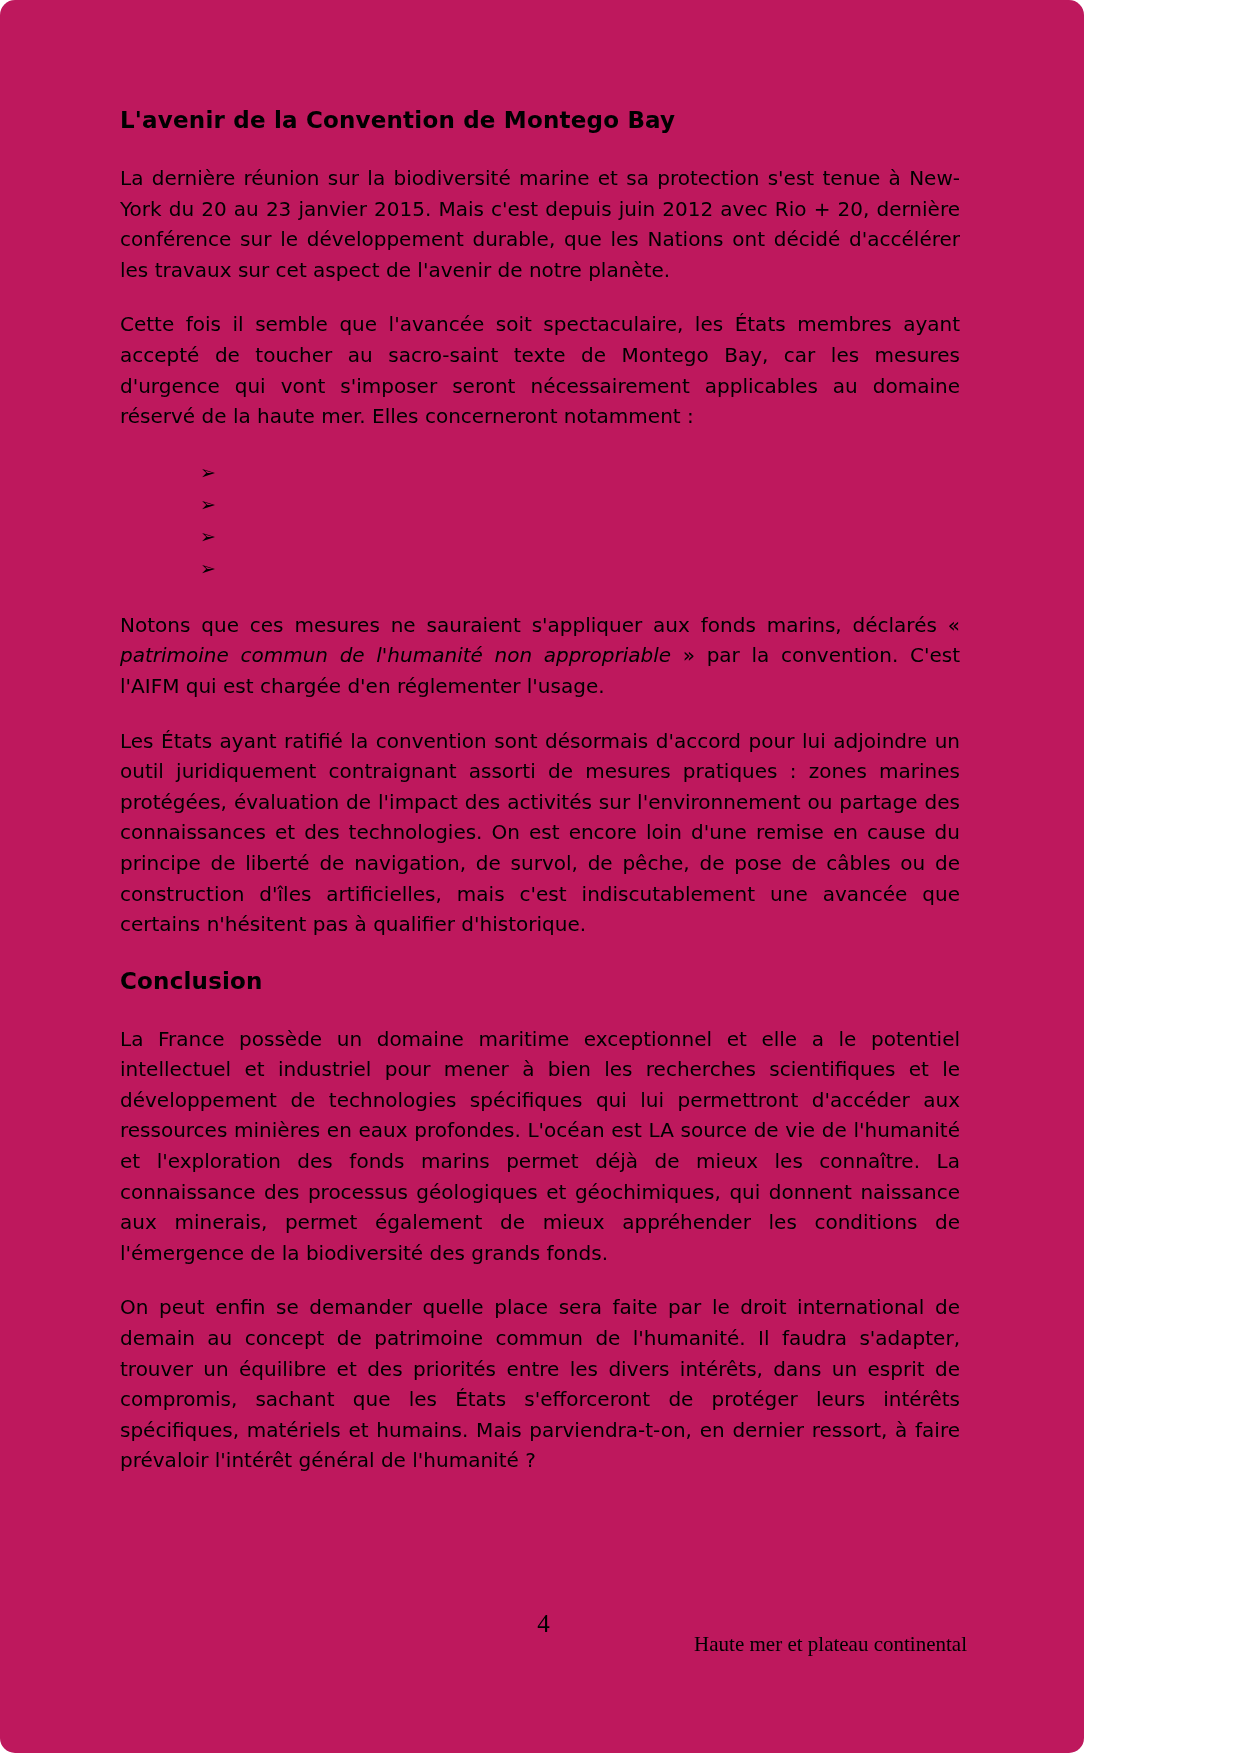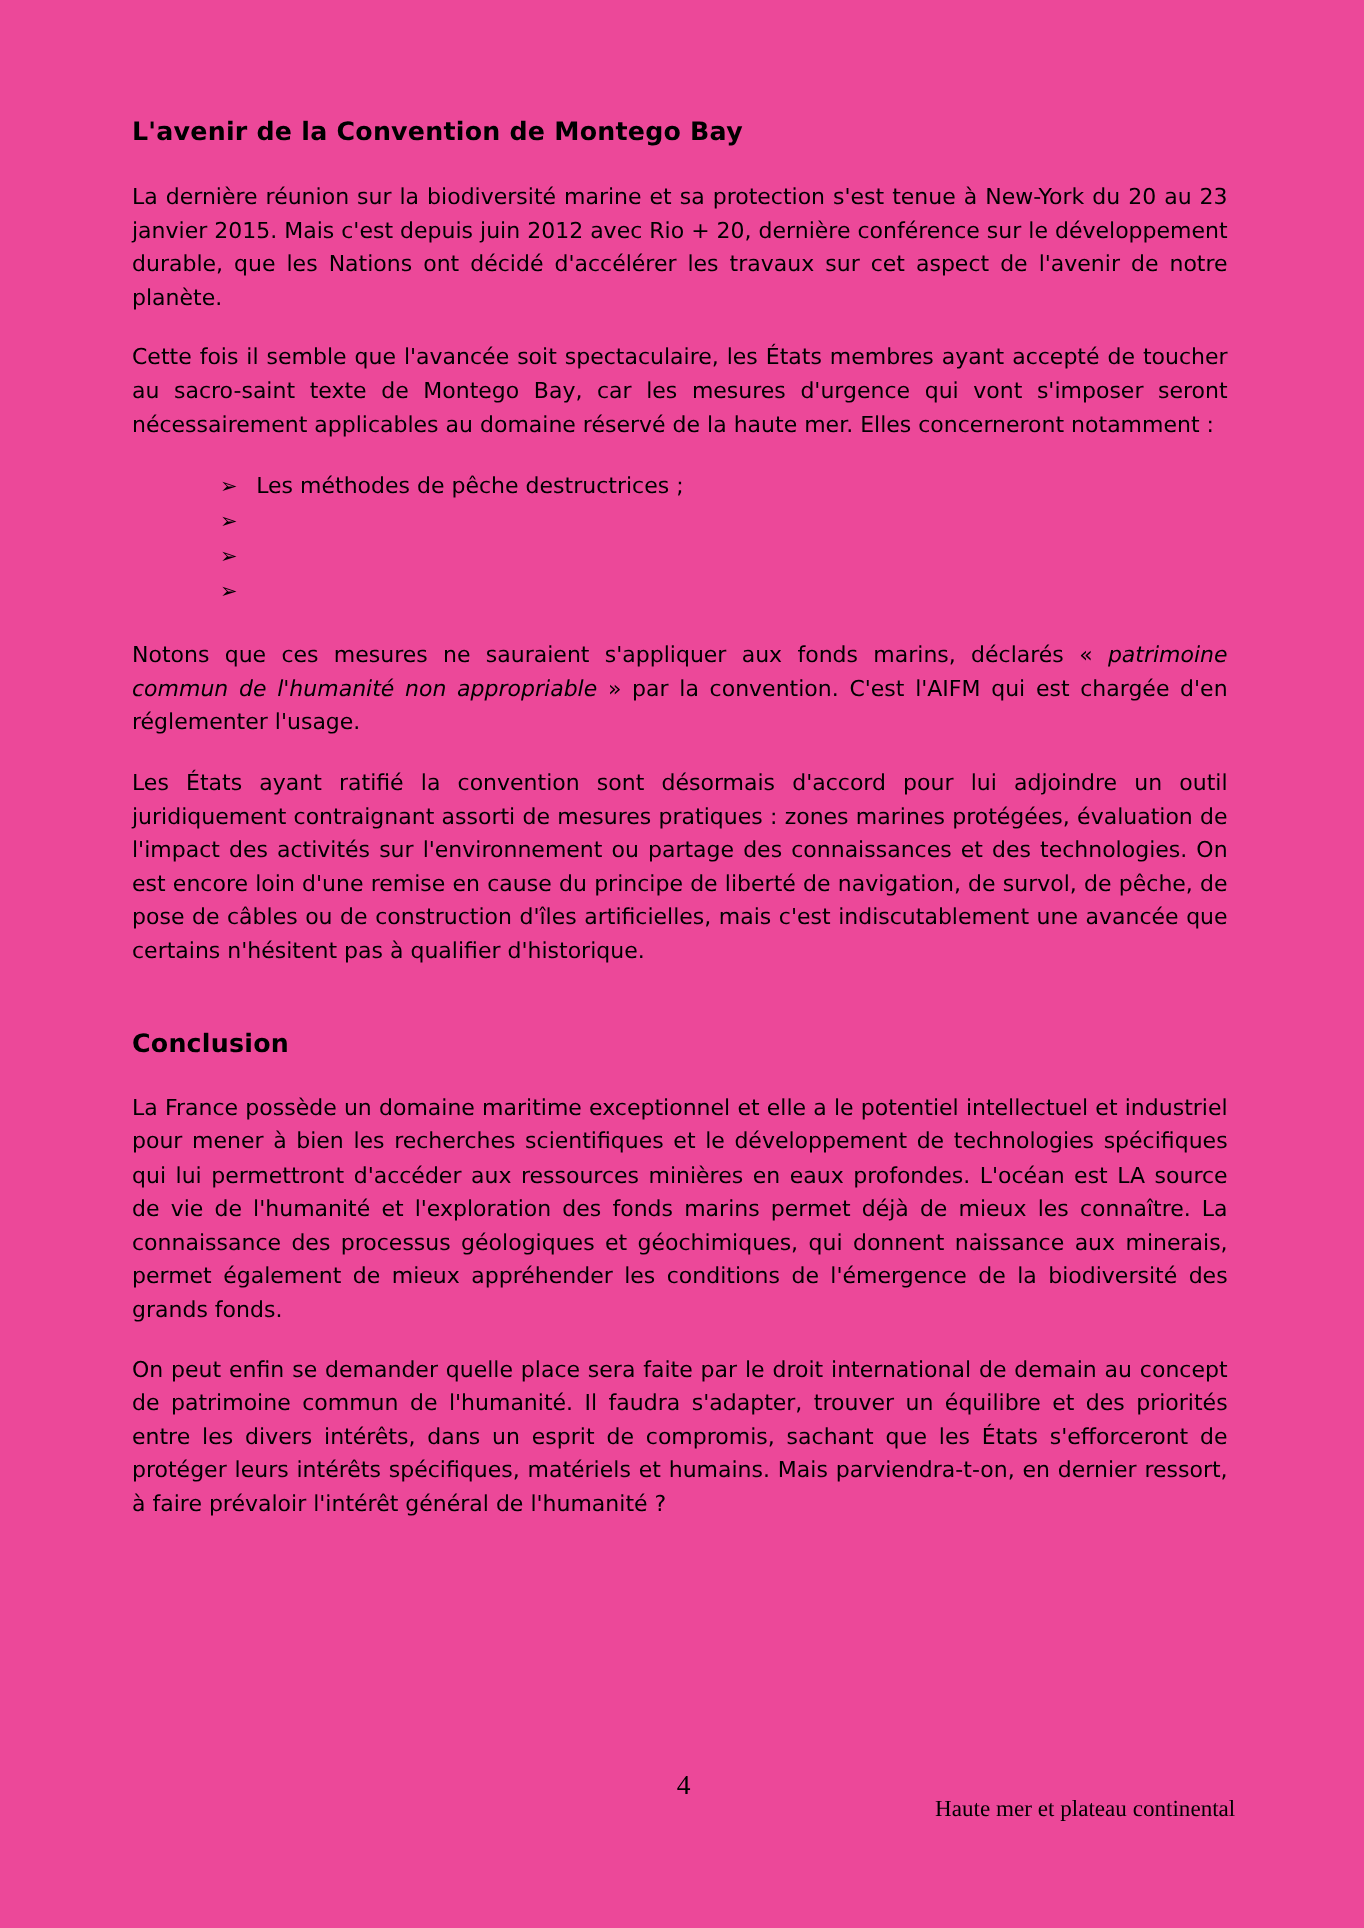--- a/index.html
+++ b/index.html
@@ -2,42 +2,43 @@
 <html lang="fr"><head>
 <meta charset="utf-8">
 <style>
   html, body {
     margin: 0;
     padding: 0;
     background: #ffffff;
   }
   .page {
     position: relative;
-    width: 1240px;
+    width: 1084px;
     height: 1753px;
-    background: #ec4899;
+    background: #be185d;
     color: #000000;
     font-family: "DejaVu Sans", sans-serif;
     overflow: hidden;
+    border-radius: 15px;
   }
   .content {
     position: absolute;
     left: 120px;
     right: 120px;
     top: 103px;
   }
   h1.doc-heading, h2.doc-heading {
     font-size: 23px;
     line-height: 34px;
     font-weight: 700;
     margin: 0 0 26px 0;
     letter-spacing: 0.2px;
   }
   h2.doc-heading {
-    margin-top: 52px;
+    margin-top: 24px;
   }
   p.body-par {
     font-size: 20px;
     line-height: 30.6px;
     text-align: justify;
     margin: 0 4px 24px 0;
   }
   p.body-par em {
     font-style: italic;
   }
@@ -87,21 +88,20 @@
 
     <h1 class="doc-heading">L'avenir de la Convention de Montego Bay</h1>
 
     <p class="body-par">La dernière réunion sur la biodiversité marine et sa protection s'est tenue à New-York du 20 au 23 janvier 2015. Mais c'est depuis juin 2012 avec Rio + 20, dernière conférence sur le développement durable, que les Nations ont décidé d'accélérer les travaux sur cet aspect de l'avenir de notre planète.</p>
 
     <p class="body-par">Cette fois il semble que l'avancée soit spectaculaire, les États membres ayant accepté de toucher au sacro-saint texte de Montego Bay, car les mesures d'urgence qui vont s'imposer seront nécessairement applicables au domaine réservé de la haute mer. Elles concerneront notamment :</p>
 
     <ul class="arrow-list">
       <li>
         <span class="bullet">➢</span>
-        <span>Les méthodes de pêche destructrices ;</span>
       </li>
       <li>
         <span class="bullet">➢</span>
       </li>
       <li>
         <span class="bullet">➢</span>
       </li>
       <li>
         <span class="bullet">➢</span>
       </li>

